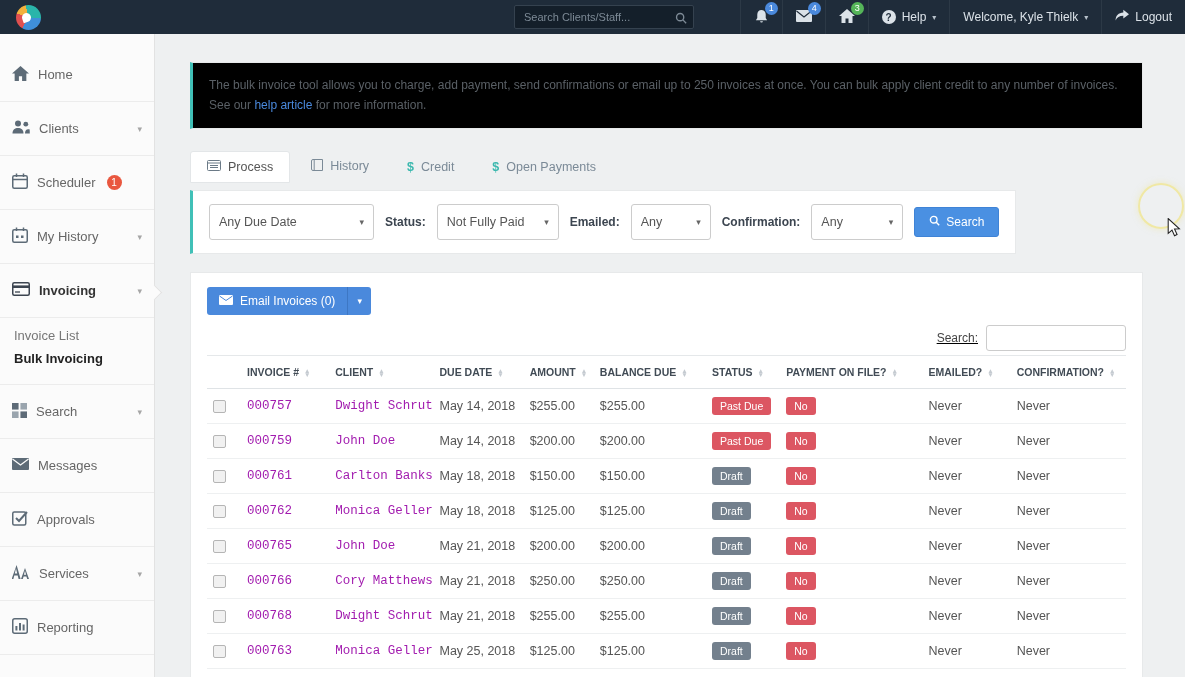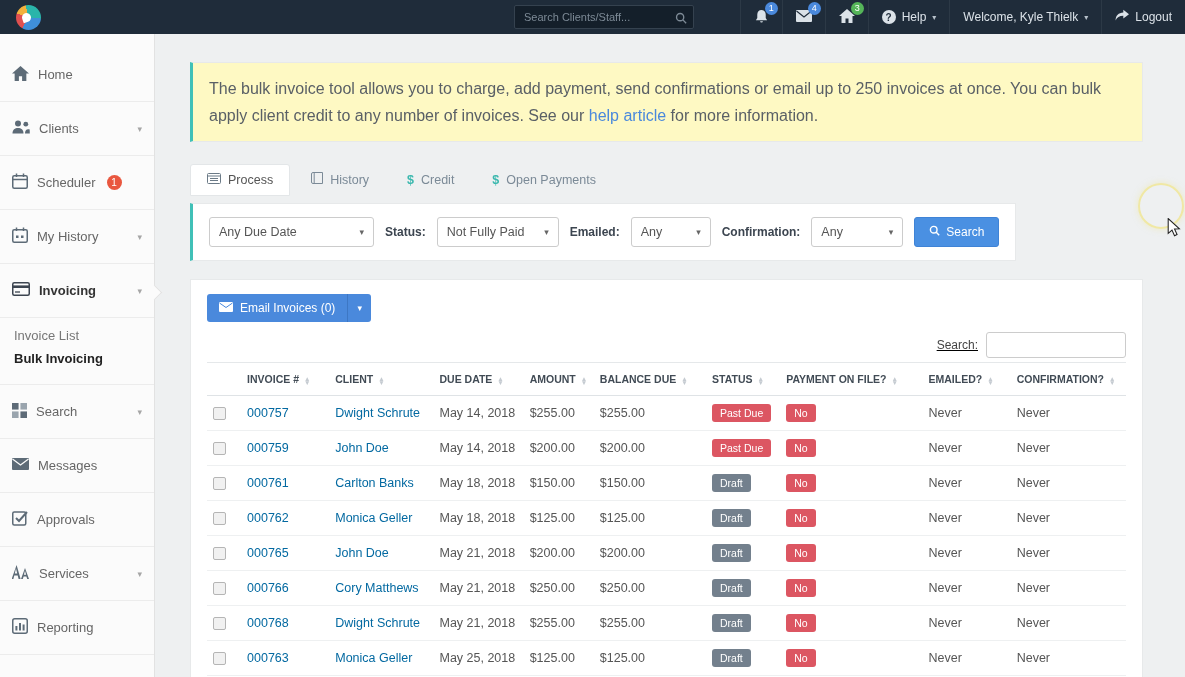--- a/index.html
+++ b/index.html
@@ -42,33 +42,33 @@
     font-size:10px; line-height:15px; text-align:center; margin-left:2px; }
   .side-sub { border-bottom:1px solid #ececec; padding:6px 0 14px 14px; }
   .side-sub a { display:block; font-size:13px; color:#777; padding:4px 0; }
   .side-sub a.active { color:#222; font-weight:bold; }
   .notch { position:absolute; left:149px; top:287px; width:11px; height:11px; background:#fbfbfb;
     border-top:1px solid #e2e2e2; border-right:1px solid #e2e2e2; transform:rotate(45deg); z-index:11; }
 
   
   .main { position:absolute; left:155px; top:34px; right:0; bottom:0; padding:28px 42px 0 35px; overflow:hidden; }
 
-  .banner { background:#fef9c3; border:1px solid #e7e9ea; border-left:3px solid #40c0b7;
-    padding:12px 16px; font-size:16px; color:#5a6066; line-height:1.7; margin-bottom:22px; }
+  .banner { background:#000000; border:1px solid #e7e9ea; border-left:3px solid #40c0b7;
+    padding:12px 16px; font-size:12px; color:#5a6066; line-height:1.7; margin-bottom:22px; }
   .banner a { color:#4a89dc; }
 
   .tabs { display:flex; gap:4px; height:32px; align-items:flex-end; margin-bottom:7px; }
   .tab { display:flex; align-items:center; gap:7px; padding:8px 16px; font-size:12.5px; color:#7b8a97;
     cursor:pointer; border:1px solid transparent; border-radius:3px 3px 0 0; }
   .tab.active { background:#fff; border-color:#e3e6e8; color:#555; }
   .dollar { color:#3bb8ae; font-weight:bold; }
 
   .filterbar { background:#fff; border:1px solid #e7e9ea; border-left:3px solid #40c0b7;
     display:inline-flex; align-items:center; gap:11px; padding:13px 16px; margin-bottom:18px; }
-  .select { height:30px; border:1px solid #ccc; border-radius:3px; background:#fff;
+  .select { height:36px; border:1px solid #ccc; border-radius:3px; background:#fff;
     display:flex; align-items:center; justify-content:space-between; padding:0 9px;
     font-size:12.5px; color:#555; cursor:pointer; }
   .select .scaret { color:#666; font-size:9px; margin-left:10px; }
   .w-duedate { width:165px; } .w-status { width:122px; } .w-emailed { width:80px; } .w-conf { width:92px; }
   .flabel { font-size:12px; font-weight:bold; color:#3c4550; }
   .btn-search { background:#4a90e2; border:1px solid #3f83d6; color:#fff; font-size:12px; height:30px;
     padding:0 14px; border-radius:3px; display:flex; align-items:center; gap:6px; cursor:pointer; }
 
   .card { background:#fff; border:1px solid #e7e9ea; padding:14px 16px; min-height:420px; }
   .split-btn { display:inline-flex; }
@@ -79,21 +79,21 @@
   .search-row { display:flex; justify-content:flex-end; align-items:center; gap:8px; margin:10px 0 4px;text-decoration:underline; }
   .search-row label { font-size:12px; color:#444; }
   .search-row input { width:140px; height:26px; border:1px solid #ccc; border-radius:3px;
     padding:0 6px; font-size:12px; outline:none; }
 
   table { width:100%; border-collapse:collapse; table-layout:fixed; border-top:1px solid #e5e8ea; }
   th { font-size:10.5px; color:#414b55; text-align:left; padding:10px 6px;
     border-bottom:1px solid #dfe3e6; vertical-align:middle; white-space:nowrap; overflow:hidden; }
   td { font-size:12.5px; color:#555; padding:8px 6px; border-bottom:1px solid #eef0f1;
     white-space:nowrap; overflow:hidden; }
-  .cell-link { color:#0369a1; }
+  .cell-link { color:#a21caf;font-family:Liberation Mono, monospace; }
   .badge { display:inline-block; color:#fff; font-size:10.5px; padding:3px 8px; border-radius:3px; }
   .badge.past-due, .badge.no { background:#dc5662; }
   .badge.draft { background:#73808d; }
   .checkbox { display:inline-block; width:13px; height:13px; background:#f1f1f1;
     border:1px solid #b5b5b5; border-radius:2px; cursor:pointer; vertical-align:middle; }
   .sort { display:inline-flex; flex-direction:column; margin-left:5px; vertical-align:middle;
     line-height:0.6; color:#c5cbd1; font-size:6.5px; }
   .sort i { font-style:normal; }
 
   

